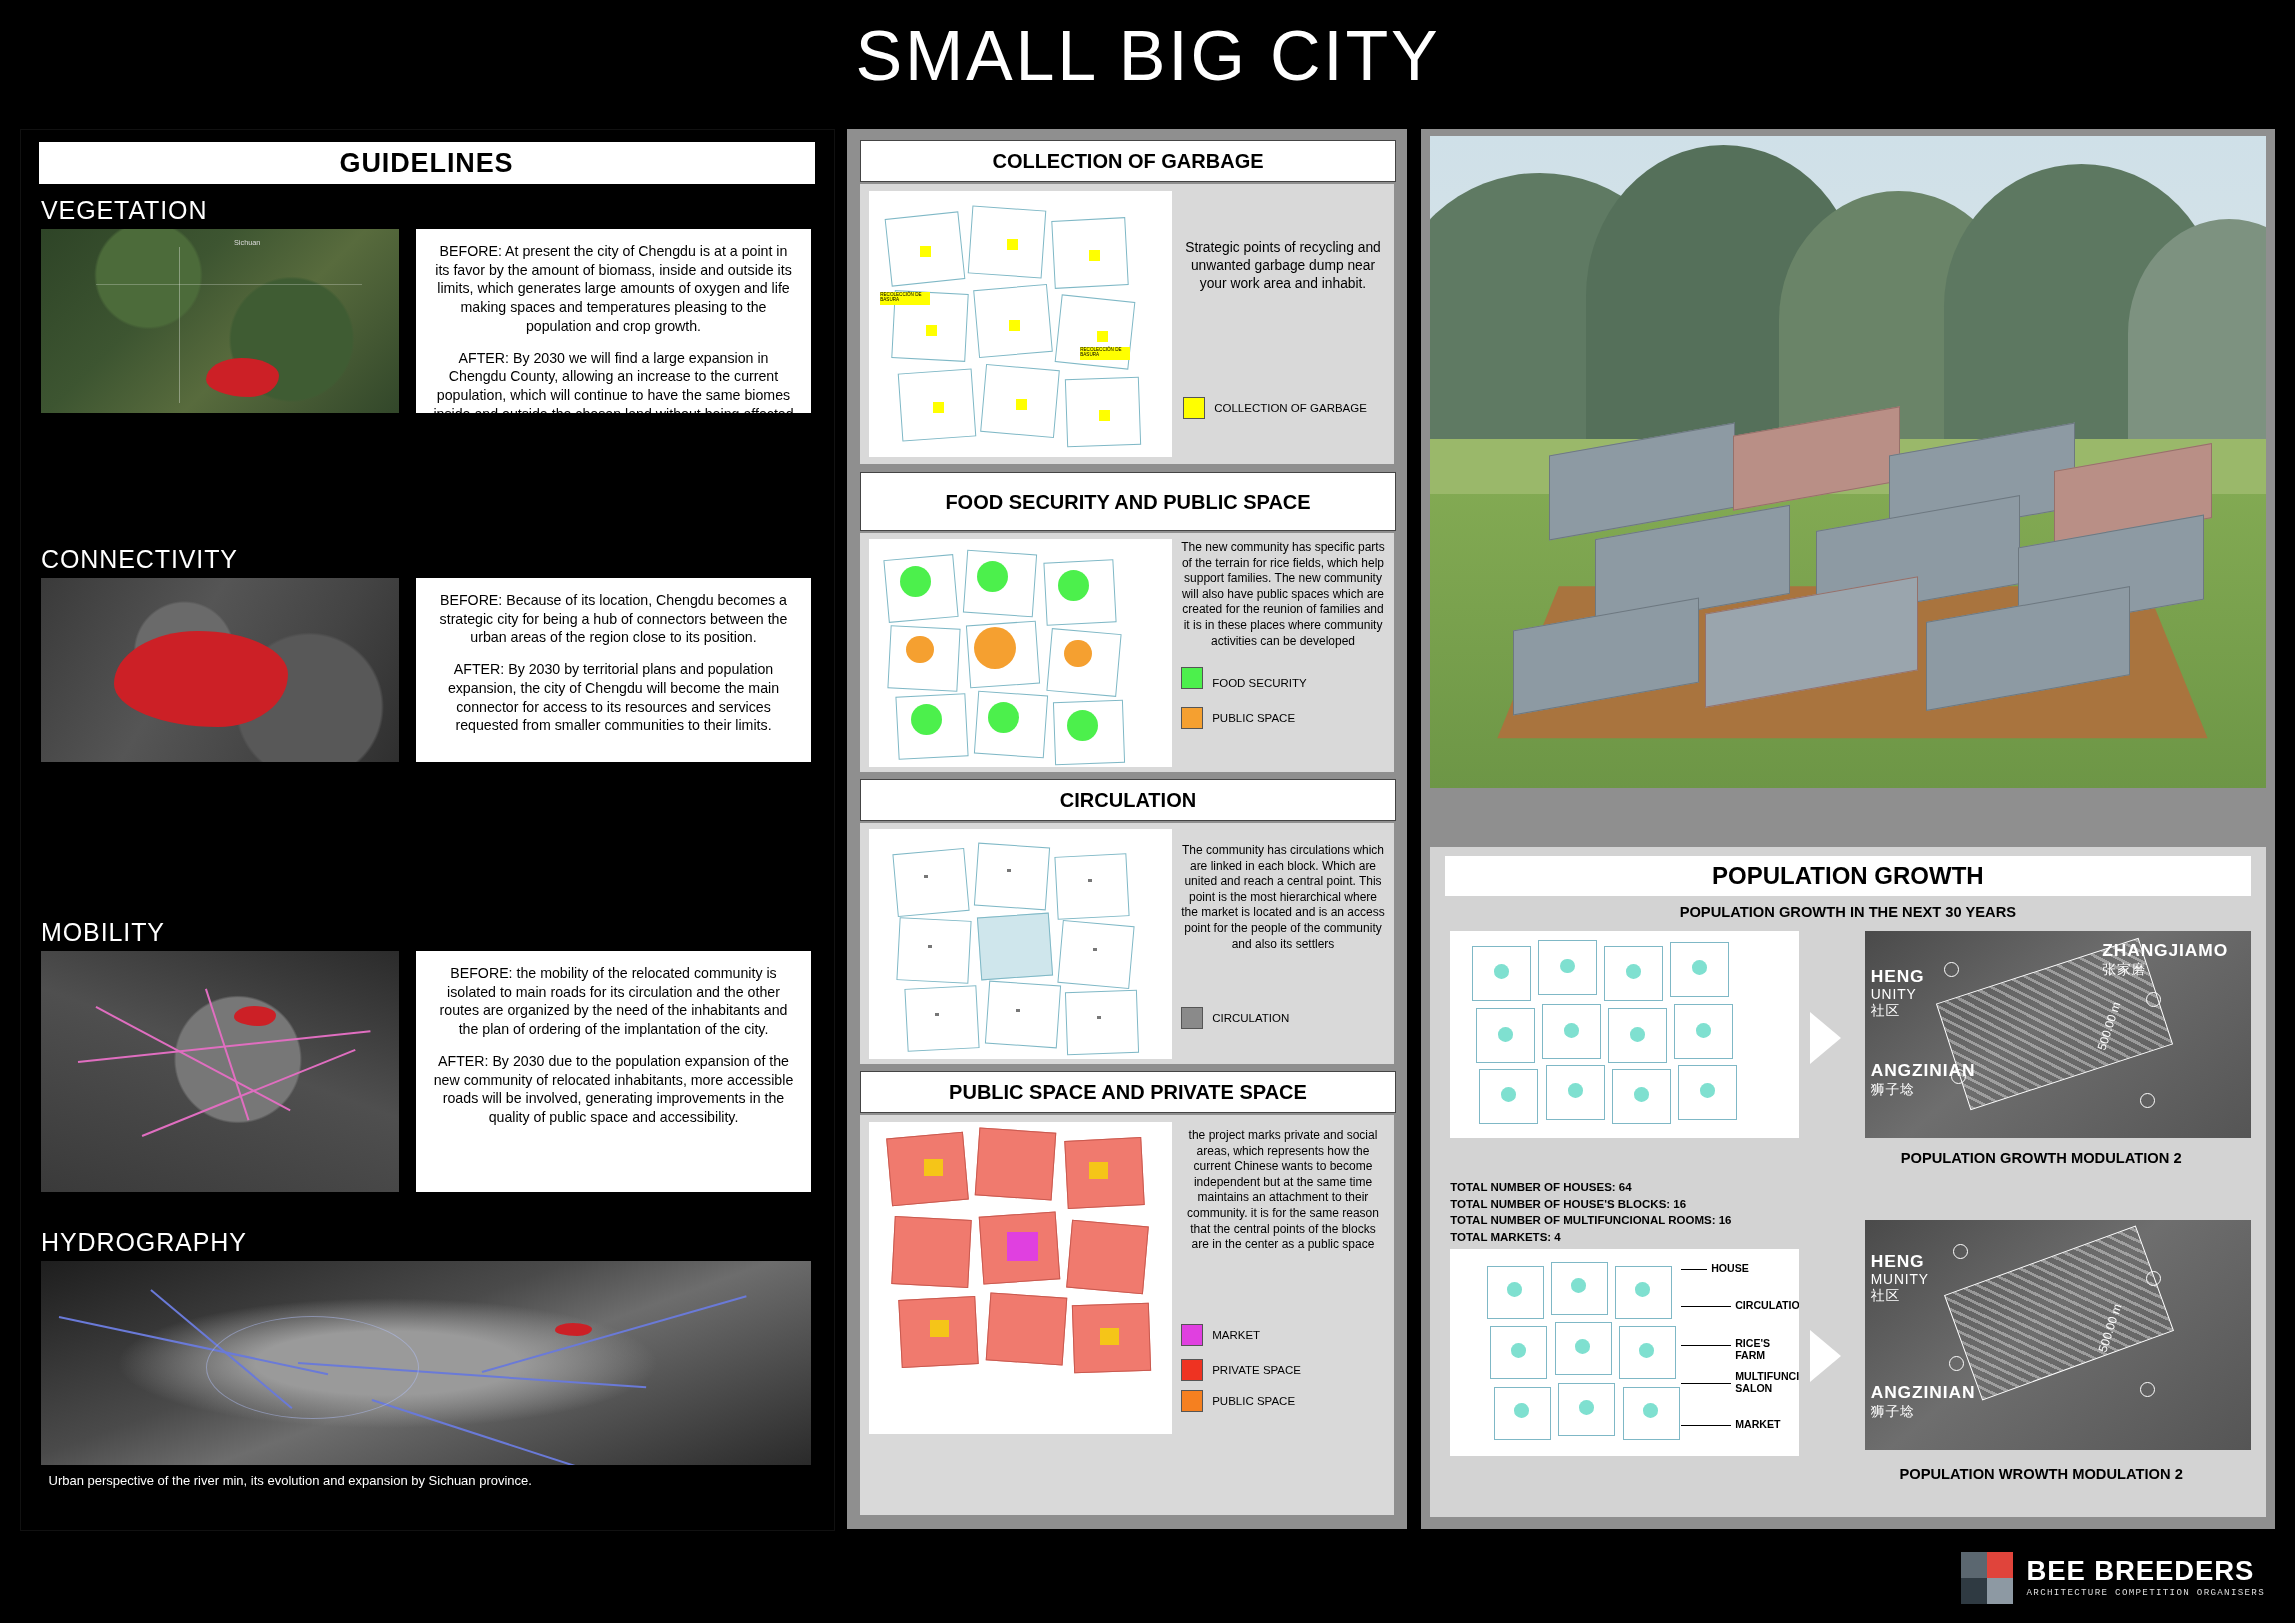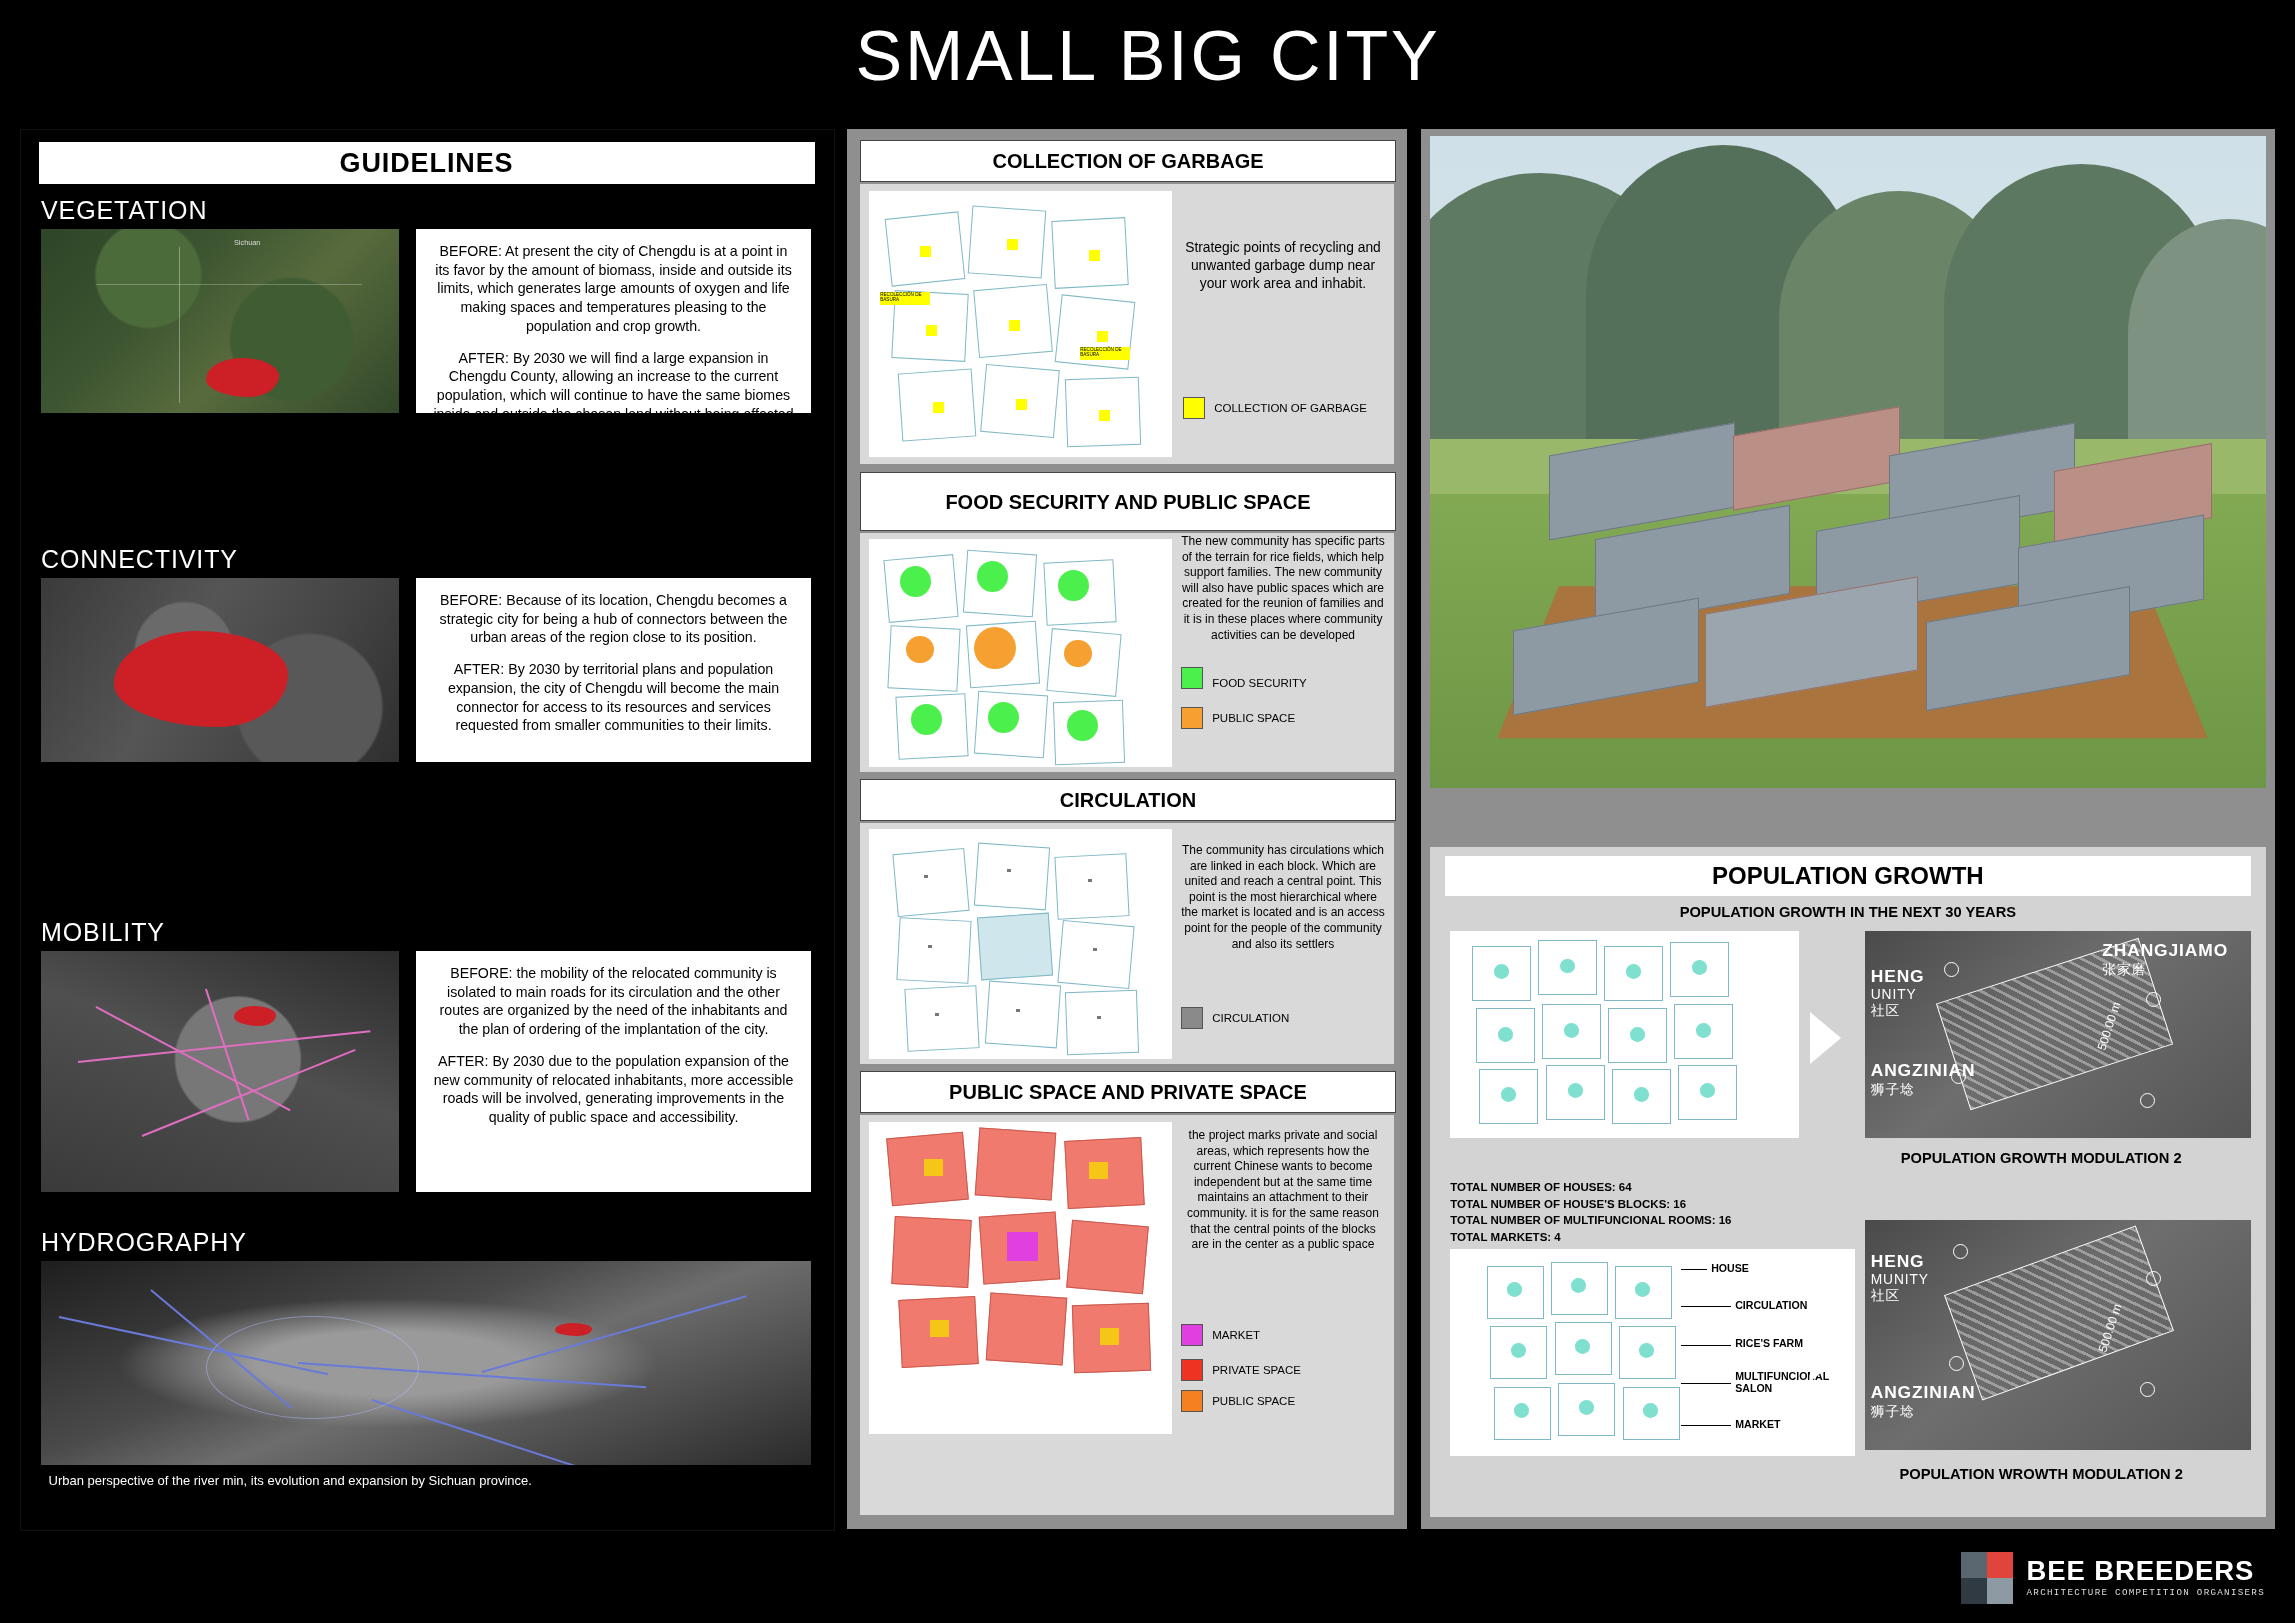--- a/index.html
+++ b/index.html
@@ -210,21 +210,21 @@
         <div class="circ" style="left:31px;top:27.5px;width:31px;height:31px;background:#4cf04c;"></div>
         <div class="circ" style="left:108px;top:22px;width:31px;height:31px;background:#4cf04c;"></div>
         <div class="circ" style="left:189px;top:31px;width:31px;height:31px;background:#4cf04c;"></div>
         <div class="circ" style="left:37px;top:97px;width:27.5px;height:27.5px;background:#f5a030;"></div>
         <div class="circ" style="left:105px;top:88px;width:42px;height:42px;background:#f5a030;"></div>
         <div class="circ" style="left:195px;top:101px;width:27.5px;height:27.5px;background:#f5a030;"></div>
         <div class="circ" style="left:42px;top:165px;width:31px;height:31px;background:#4cf04c;"></div>
         <div class="circ" style="left:119px;top:163px;width:31px;height:31px;background:#4cf04c;"></div>
         <div class="circ" style="left:198px;top:171px;width:31px;height:31px;background:#4cf04c;"></div>
       </div>
-      <div class="small-txt" style="left:321px;top:1px;width:204px;">The new community has specific parts of the terrain for rice fields, which help support families. The new community will also have public spaces which are created for the reunion of families and it is in these places where community activities can be developed</div>
+      <div class="small-txt" style="left:321px;top:7px;width:204px;">The new community has specific parts of the terrain for rice fields, which help support families. The new community will also have public spaces which are created for the reunion of families and it is in these places where community activities can be developed</div>
       <div class="legend-row" style="left:321px;top:134px;align-items:flex-end;">
         <span class="sw" style="background:#4cf04c;"></span>
         <span>FOOD SECURITY</span>
       </div>
       <div class="legend-row" style="left:321px;top:174px;">
         <span class="sw" style="background:#f5a030;"></span>
         <span>PUBLIC SPACE</span>
       </div>
     </div>
 
@@ -375,21 +375,21 @@
       </div>
       <div class="pg-sub" style="left:395px;top:303px;width:432px;">POPULATION GROWTH MODULATION 2</div>
 
       <div class="stats" style="left:20px;top:332px;width:349px;">
         <div>TOTAL NUMBER OF HOUSES: 64</div>
         <div>TOTAL NUMBER OF HOUSE'S BLOCKS: 16</div>
         <div>TOTAL NUMBER OF MULTIFUNCIONAL ROOMS: 16</div>
         <div>TOTAL MARKETS: 4</div>
       </div>
 
-      <div class="pg-img" style="left:20px;top:402px;width:405px;height:207px;">
+      <div class="pg-img" style="left:20px;top:402px;width:349px;height:207px;">
         <div class="blk" style="left:37px;top:16.5px;width:55px;height:51px;"></div>
         <div class="blk" style="left:101px;top:13px;width:55px;height:51px;"></div>
         <div class="blk" style="left:165px;top:16.5px;width:55px;height:51px;"></div>
         <div class="blk" style="left:40px;top:77px;width:55px;height:51px;"></div>
         <div class="blk" style="left:105px;top:73px;width:55px;height:51px;"></div>
         <div class="blk" style="left:169px;top:77px;width:55px;height:51px;"></div>
         <div class="blk" style="left:44px;top:138px;width:55px;height:51px;"></div>
         <div class="blk" style="left:108px;top:134px;width:55px;height:51px;"></div>
         <div class="blk" style="left:173px;top:138px;width:55px;height:51px;"></div>
         <div class="circ" style="left:57px;top:33px;width:14.7px;height:14.7px;background:#7fe0d0;"></div>

